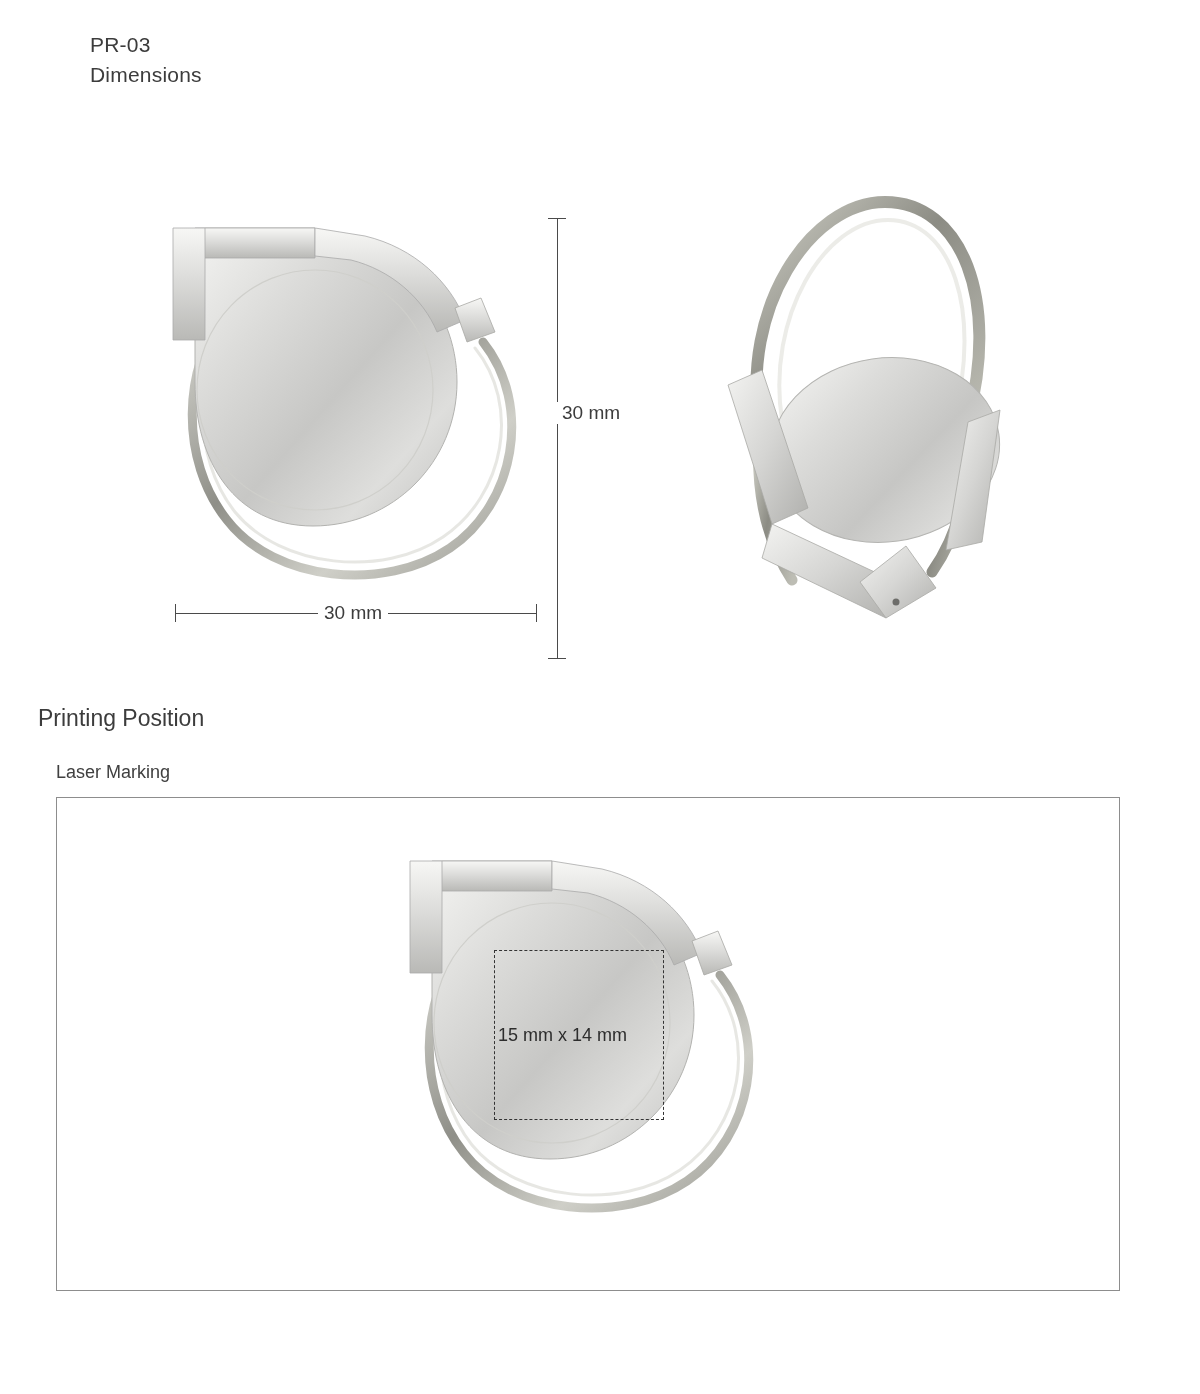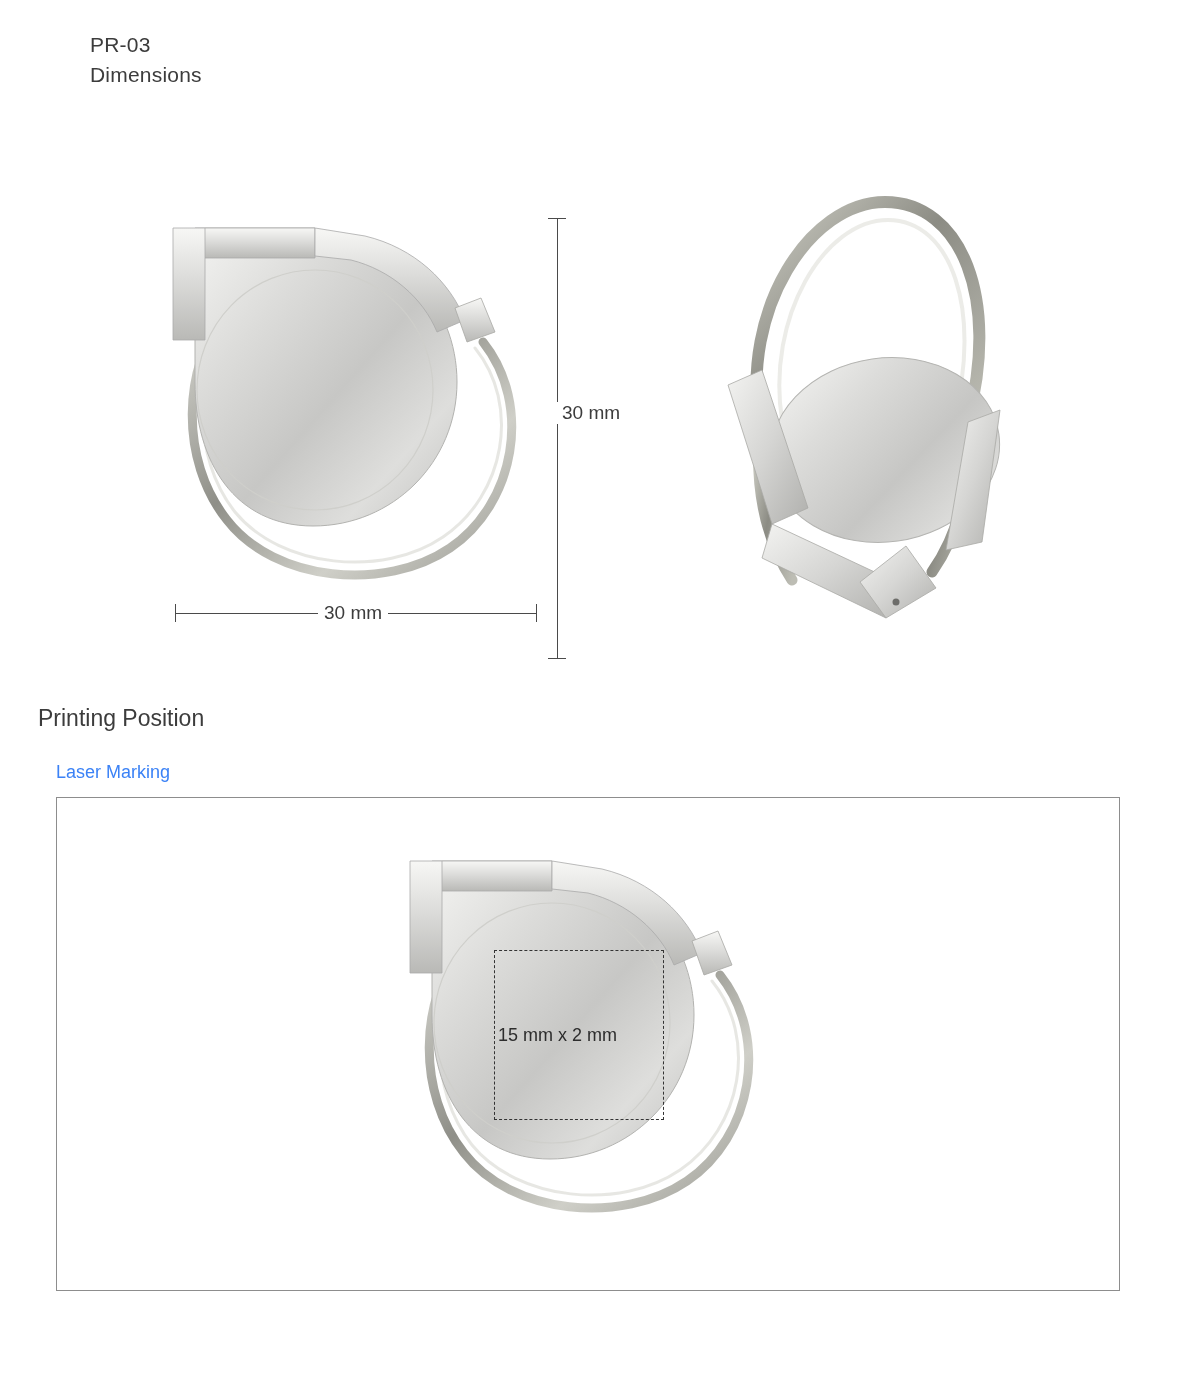--- a/index.html
+++ b/index.html
@@ -75,21 +75,21 @@
     left: 38px;
     top: 705px;
     font-size: 23px;
     color: #3c3c3c;
   }
   .laser-title {
     position: absolute;
     left: 56px;
     top: 762px;
     font-size: 18px;
-    color: #3b82f6;
+    color: #404040;
   }
   .laser-box {
     position: absolute;
     left: 56px;
     top: 797px;
     width: 1062px;
     height: 492px;
     border: 1px solid #8d8d8d;
     background: #fff;
   }
@@ -244,14 +244,14 @@
                C70,326 30,262 30,182 L30,40 Z" fill="url(#plate3)" stroke="#b2b2af" stroke-width="1"></path>
       <path d="M30,28 L150,28 L150,58 L30,58 Z" fill="url(#bar3)" stroke="#aaa" stroke-width="0.8"></path>
       <path d="M8,28 L40,28 L40,140 L8,140 Z" fill="url(#bar3)" stroke="#aaa" stroke-width="0.8"></path>
       <path d="M150,28 L200,36 C250,48 285,82 300,120 L272,132 C258,98 226,70 186,60 L150,56 Z" fill="url(#bar3)" stroke="#aaa" stroke-width="0.8"></path>
       <path d="M290,108 L316,98 L330,132 L302,142 Z" fill="url(#bar3)" stroke="#a8a8a5" stroke-width="0.8"></path>
       <ellipse cx="150" cy="190" rx="118" ry="120" fill="none" stroke="#cfcfcb" stroke-width="1.2"></ellipse>
     </svg>
   </div>
 
   <div class="marking-rect" style="left:437px; top:152px; width:170px; height:170px;"></div>
-  <div class="marking-label" style="left:441px; top:227px;">15 mm  x 2 mm</div>
+  <div class="marking-label" style="left:441px; top:227px;">15 mm  x 14 mm</div>
 </div>
 
 </body></html>

